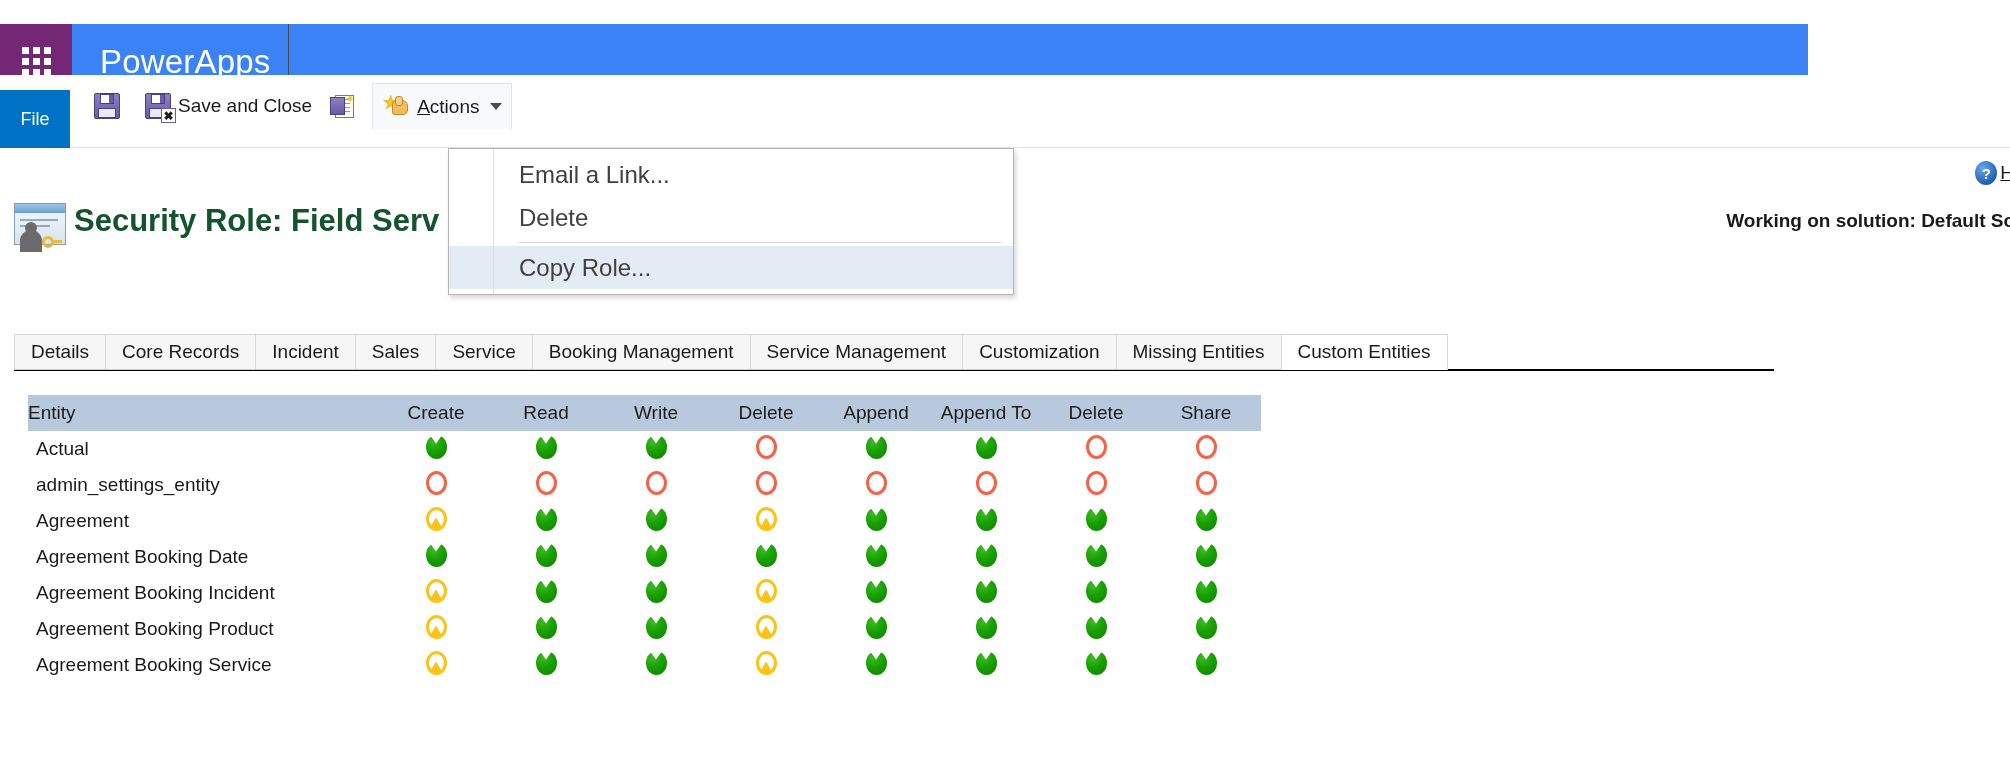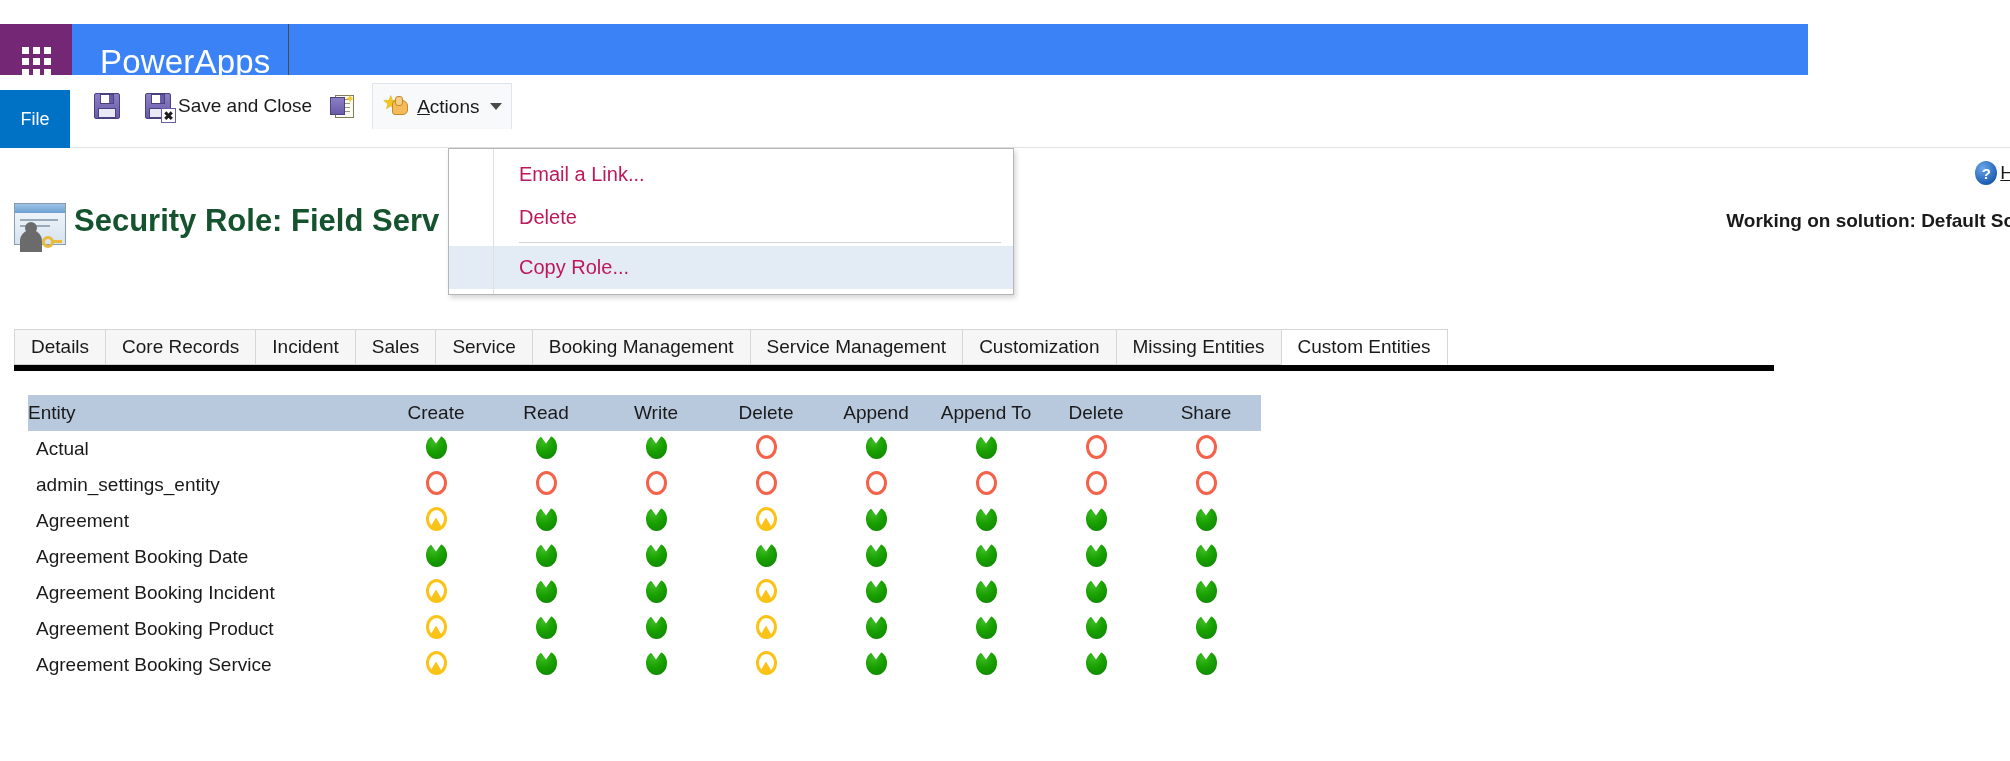--- a/index.html
+++ b/index.html
@@ -180,22 +180,22 @@
   }
   #actions-menu::before {
     content:"";
     position:absolute; left: 44px; top: 0; bottom: 0;
     width: 1px; background: #e0e0e0;
   }
   .menu-item {
     height: 43px;
     display: flex; align-items: center;
     padding-left: 70px;
-    font-size: 20px;
-    color: #be185d;
+    font-size: 24px;
+    color: #404040;
     cursor: pointer;
     white-space: nowrap;
   }
   .menu-item.sel { background: #e3ecf5; }
   .menu-sep {
     height: 1px; background: #d4d4d4;
     margin: 3px 12px 3px 70px;
   }
 
   
@@ -245,22 +245,22 @@
   #solution-note {
     position: absolute; right: -22px; top: 15px;
     font-size: 19px; font-weight: bold; color: #1a1a1a;
     white-space: nowrap;
   }
 
   
   #tabs {
     position: absolute; left: 14px; top: 334px;
     width: 1760px; height: 37px;
-    display: flex; align-items: flex-end;
-    border-bottom: 6px solid #000000;
+    display: flex; 
+    border-bottom: 2px solid #000000;
   }
   .tab {
     height: 36px;
     display: flex; align-items: center;
     padding: 0 16px;
     font-size: 19px;
     color: #1a1a1a;
     background: #f6f6f6;
     border: 1px solid #d6d6d6;
     border-bottom: 1px solid #cfcfcf;

